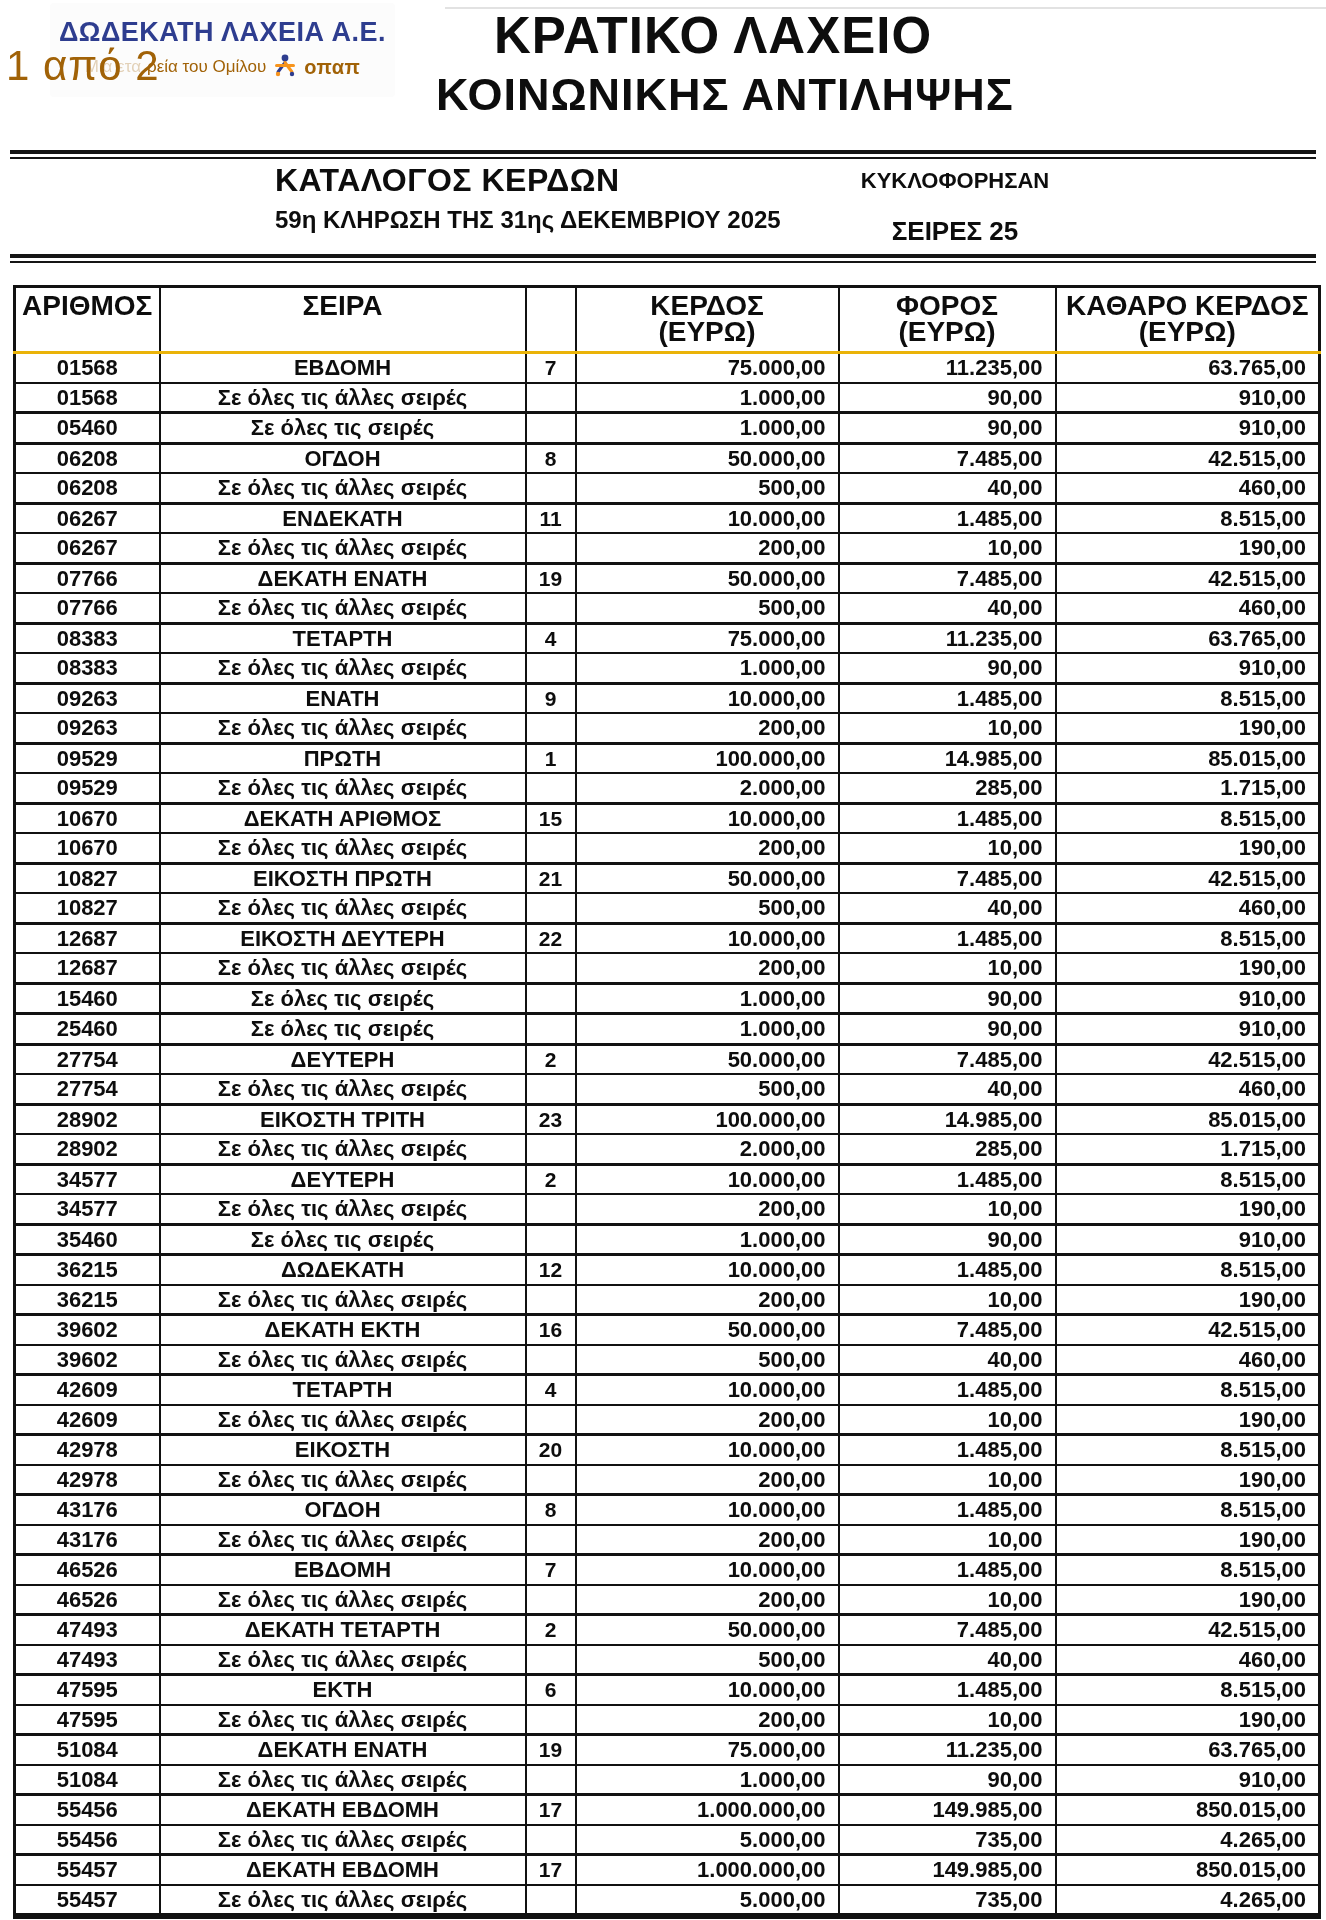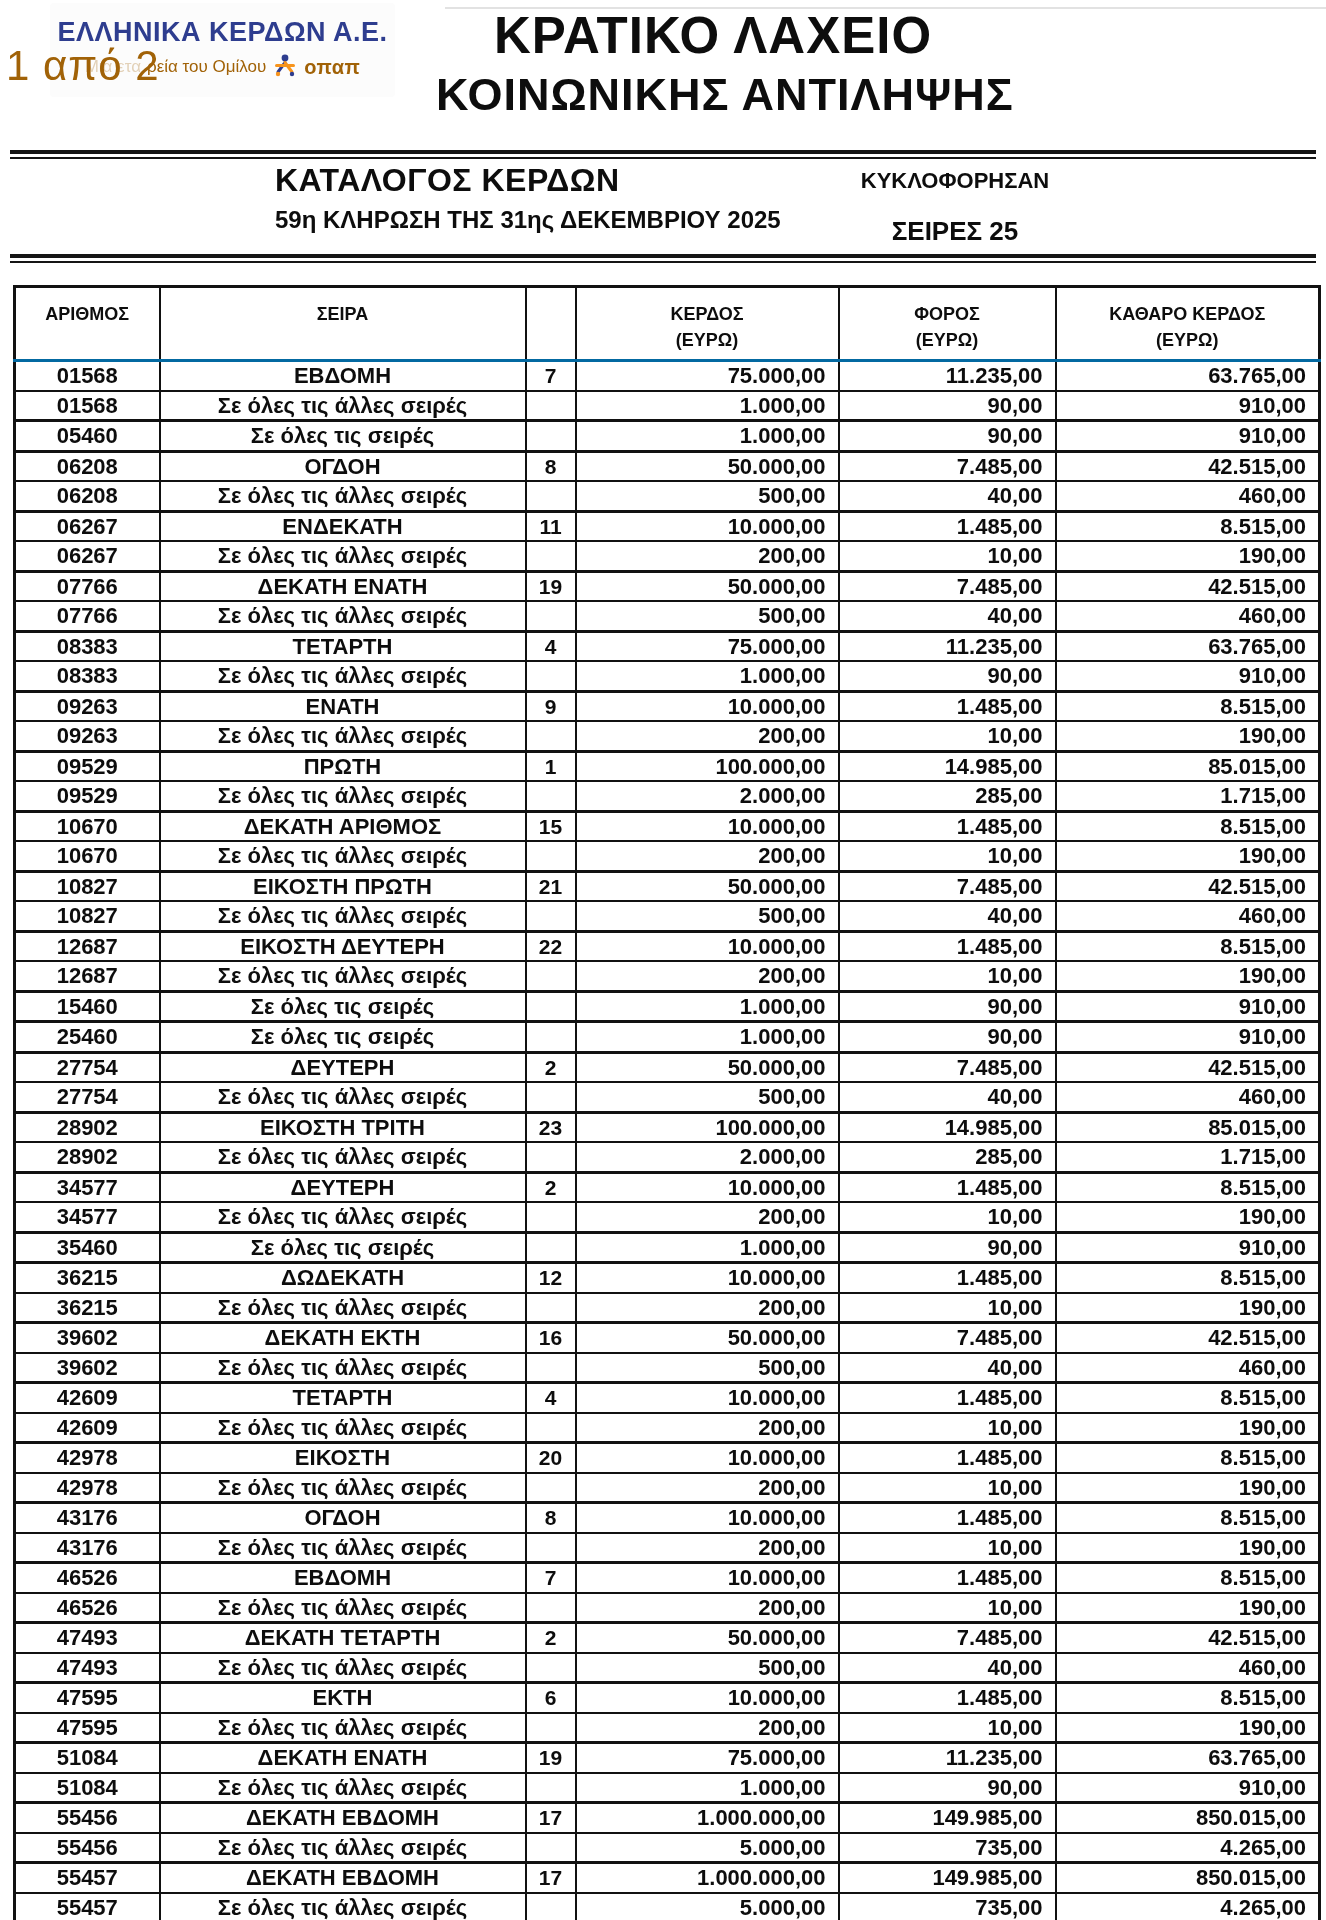--- a/index.html
+++ b/index.html
@@ -78,44 +78,44 @@
   .prize-table col.c4{width:263px;}
   .prize-table col.c5{width:217px;}
   .prize-table col.c6{width:264px;}
   .prize-table td,.prize-table th{
     border:2px solid #111;
     padding:0;margin:0;
     overflow:hidden;white-space:nowrap;
   }
   .prize-table thead th{
     height:58px;vertical-align:top;
-    text-align:center;font-weight:bold;font-size:18px;
-    padding-top:13px;line-height:26px;
-    border-bottom:3px solid #0369a1;
+    text-align:center;font-weight:bold;font-size:28px;
+    padding-top:5px;line-height:26px;
+    border-bottom:3px solid #eab308;
   }
   .prize-table tbody td{
     height:27.5px;line-height:27.5px;
   }
   .prize-table tbody tr.group-start td{border-top:3px solid #111;}
   .prize-table tbody td:nth-child(1),
   .prize-table tbody td:nth-child(2){text-align:center;}
   .prize-table tbody td:nth-child(3){text-align:center;font-size:21px;}
   .prize-table tbody td:nth-child(4),
   .prize-table tbody td:nth-child(5),
   .prize-table tbody td:nth-child(6){text-align:right;padding-right:12px;}
 </style>
 </head>
 <body>
 
 <div class="page">
 
   <div class="top-faint-line"></div>
 
   <div class="logo-card">
-    <div class="logo-company">ΕΛΛΗΝΙΚΑ ΚΕΡΔΩΝ Α.Ε.</div>
+    <div class="logo-company">ΔΩΔΕΚΑΤΗ ΛΑΧΕΙΑ Α.Ε.</div>
     <div class="logo-tagline">
       <span class="faded">Μια ετα</span>
         <span>ρεία του Ομίλου</span>
       <span class="opap-ic">
         <svg viewBox="0 0 26 28" width="26" height="28">
           <circle cx="13" cy="5" r="3.4" fill="#2e3d8f"></circle>
           <path d="M13 9.5 L6 19" stroke="#2e3d8f" stroke-width="3" stroke-linecap="round"></path>
           <path d="M13 9.5 L20 19" stroke="#f7941d" stroke-width="3" stroke-linecap="round"></path>
           <path d="M4.5 12.5 L21.5 12.5" stroke="#f7941d" stroke-width="3" stroke-linecap="round"></path>
           <circle cx="6" cy="21" r="2.2" fill="#f7941d"></circle>

